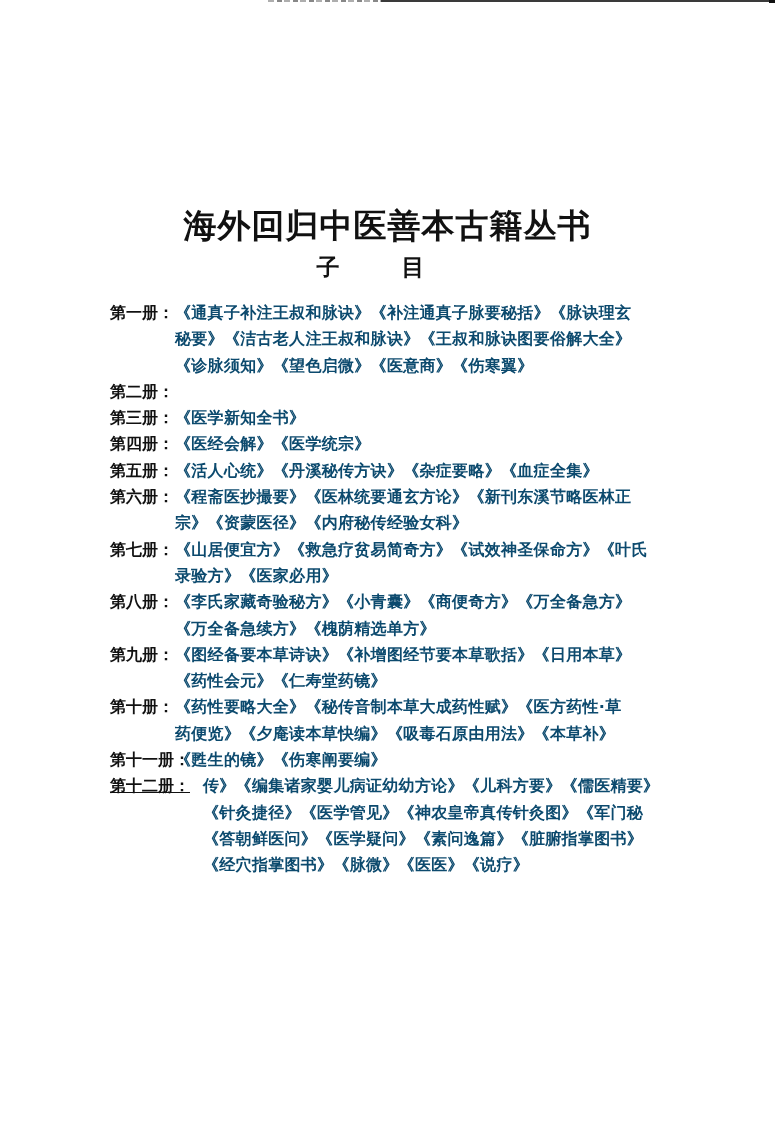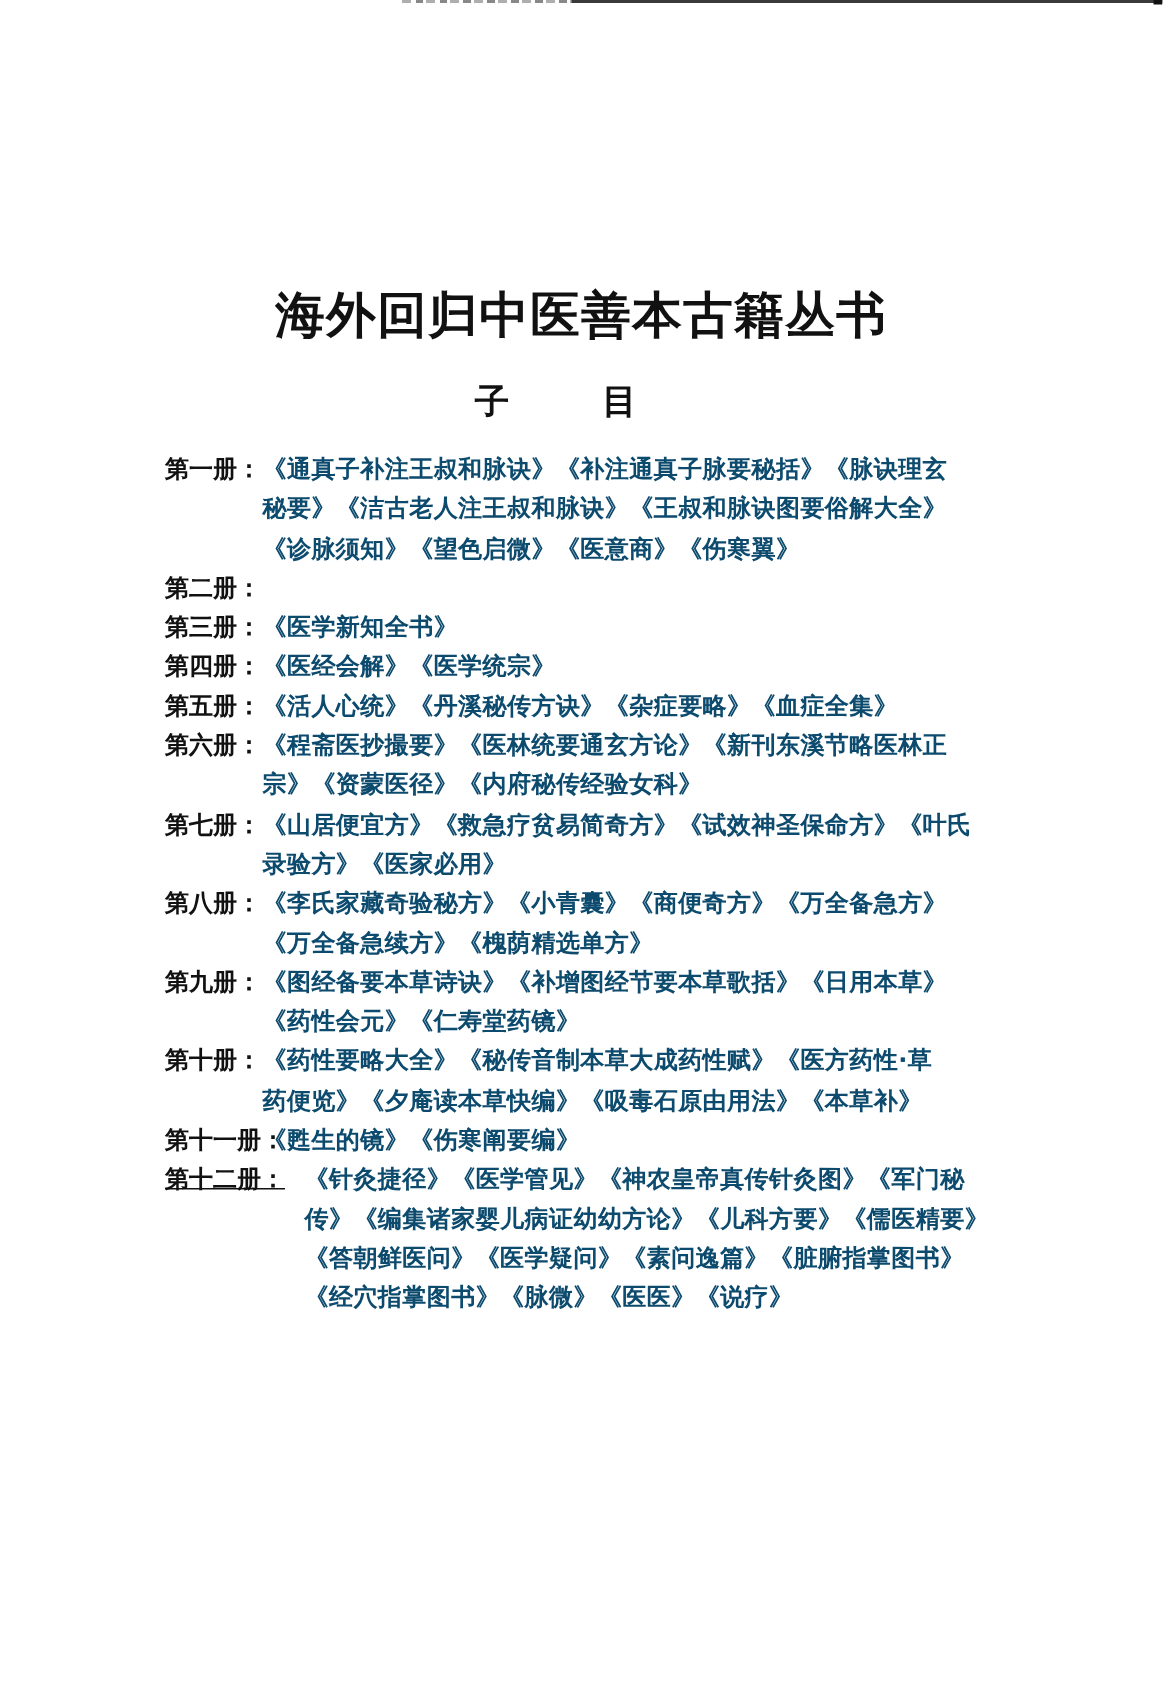--- a/index.html
+++ b/index.html
@@ -42,21 +42,21 @@
     .top-artifact .scan-end {
       position: absolute;
       top: 0;
       right: 0;
       width: 6px;
       height: 3px;
       background: #111111;
     }
     .page-title {
       position: absolute;
-      top: 188px;
+      top: 204px;
       left: 0;
       width: 775px;
       text-align: center;
       font-size: 33px;
       font-weight: bold;
       letter-spacing: 1px;
       color: #111111;
       font-family: Liberation Serif, serif;
     }
     .subtitle {
@@ -207,20 +207,20 @@
   <div class="entry w4">
     <span class="label"><span>第十一册</span><span class="colon">：</span></span>
     <span class="books">
       <span class="line">《甦生的镜》《伤寒阐要编》</span>
     </span>
   </div>
 
   <div class="entry w5">
     <span class="label"><span>第十二册</span><span class="colon">：</span></span>
     <span class="books">
+      <span class="line">传》《编集诸家婴儿病证幼幼方论》《儿科方要》《儒医精要》</span>
       <span class="line">《针灸捷径》《医学管见》《神农皇帝真传针灸图》《军门秘</span>
-      <span class="line">传》《编集诸家婴儿病证幼幼方论》《儿科方要》《儒医精要》</span>
       <span class="line">《答朝鲜医问》《医学疑问》《素问逸篇》《脏腑指掌图书》</span>
       <span class="line">《经穴指掌图书》《脉微》《医医》《说疗》</span>
     </span>
   </div>
 
 </div>
 
 </body></html>

